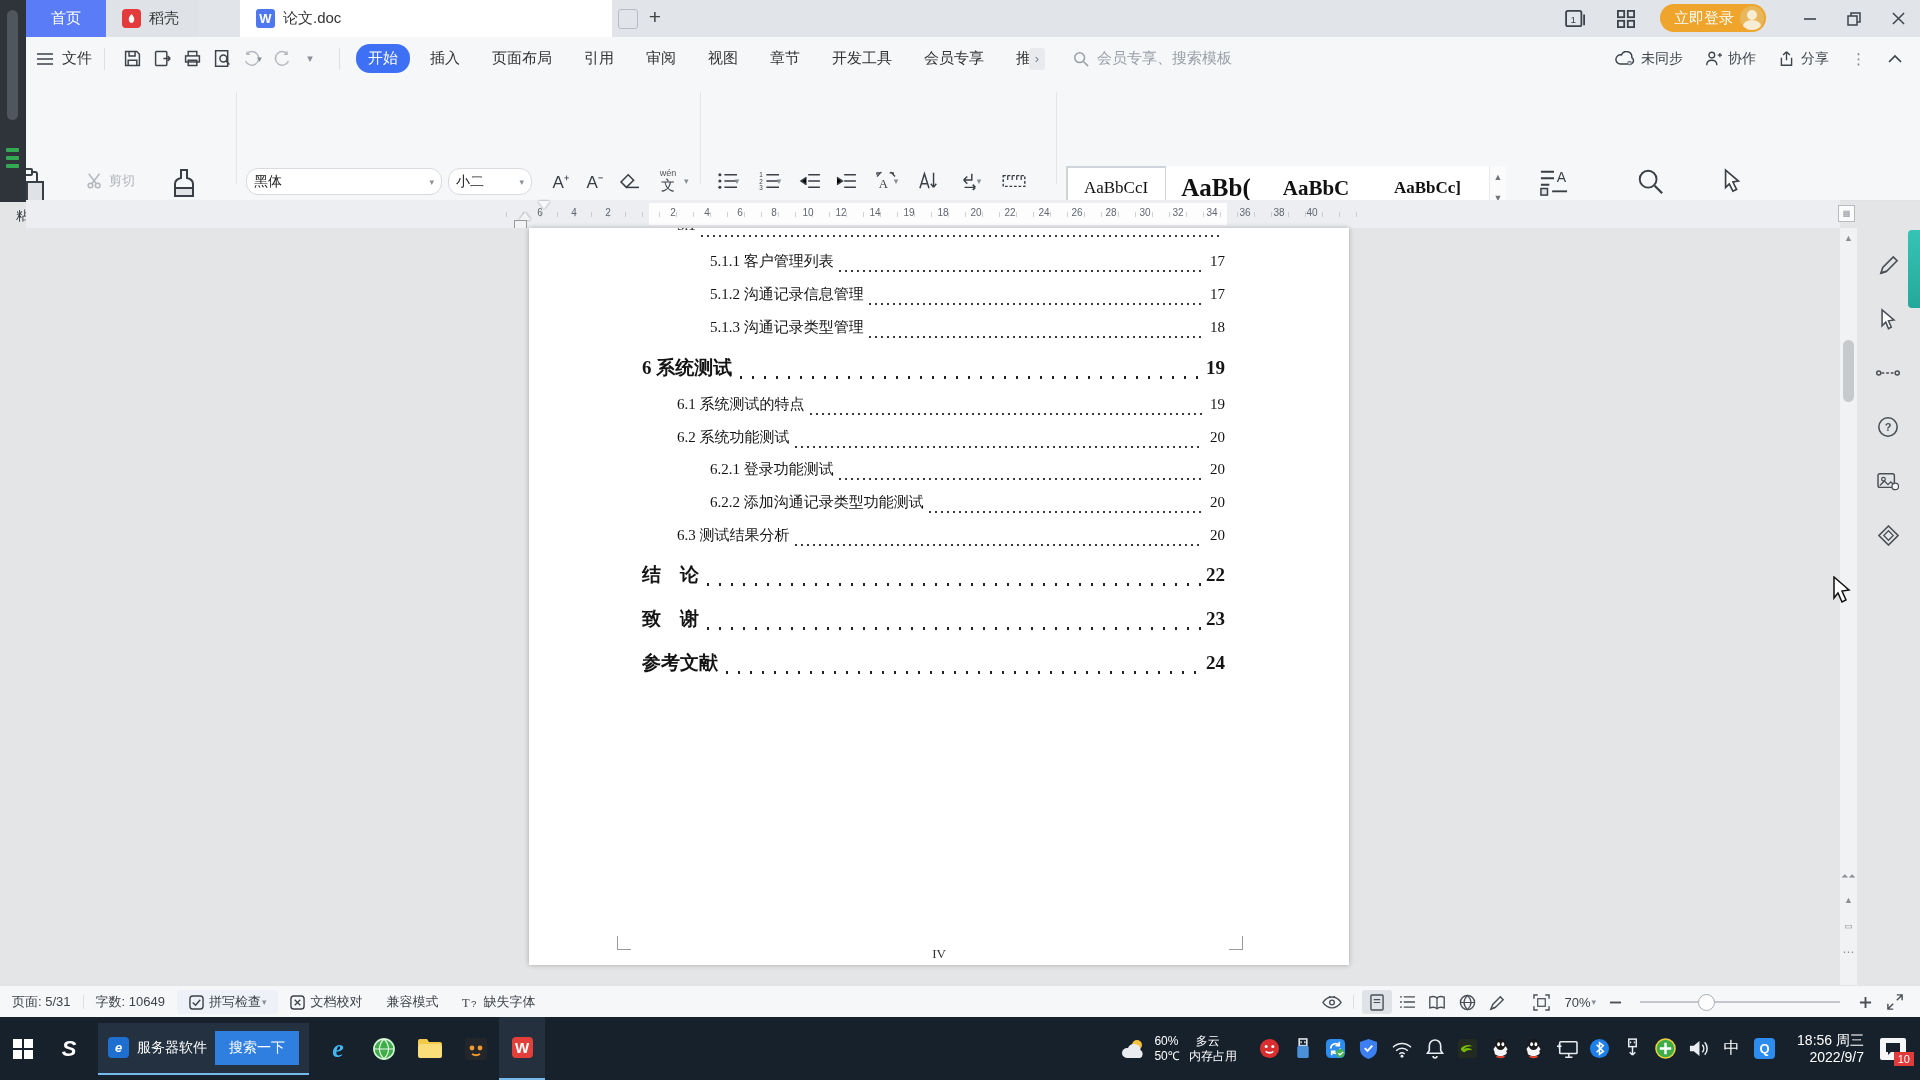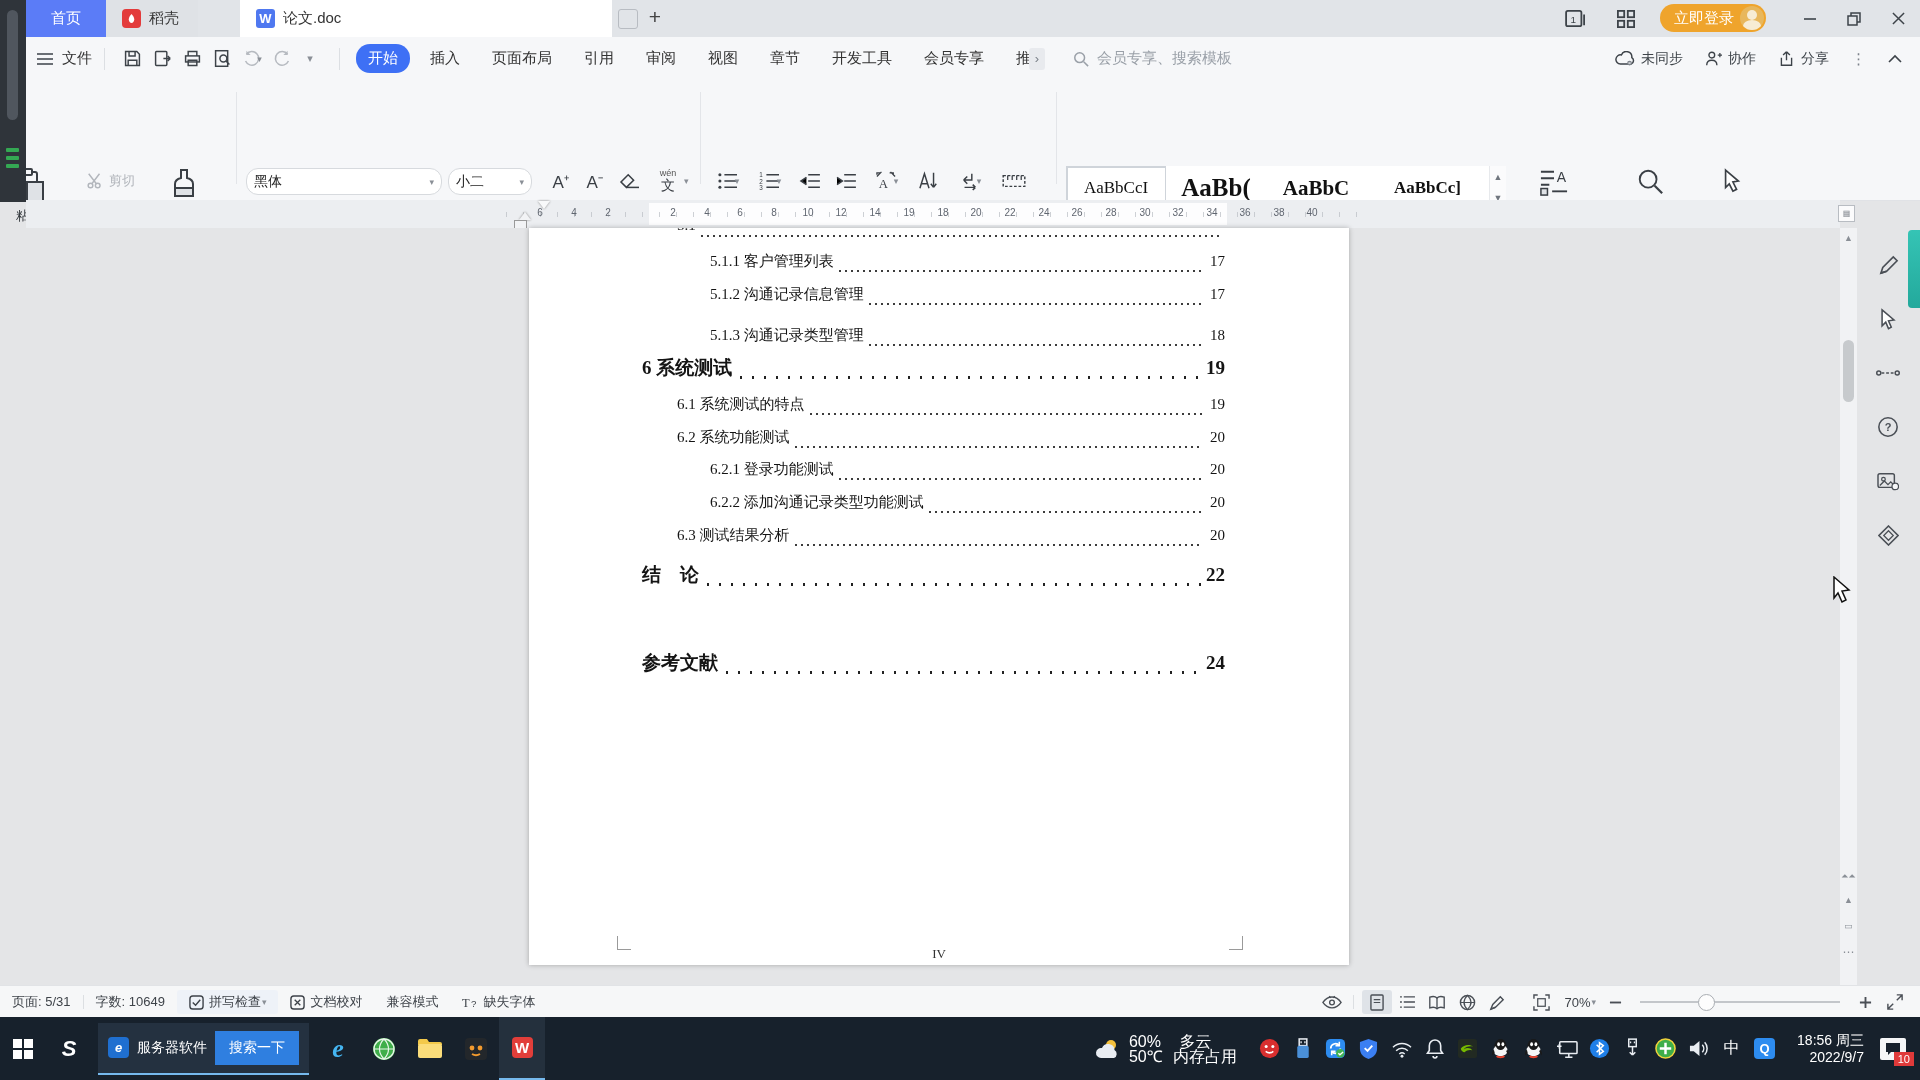--- a/index.html
+++ b/index.html
@@ -97,21 +97,21 @@
   .zthumb{position:absolute;left:58px;top:-7px;width:15px;height:15px;border-radius:50%;background:#fdfdfd;border:1px solid #a9adb2;}
   
   .taskbar{position:absolute;left:0;top:1017px;width:1920px;height:63px;background:#17212c;display:flex;align-items:center;color:#fff;}
   .tkbtn{height:63px;display:flex;align-items:center;justify-content:center;}
   .appwin{display:flex;align-items:center;gap:8px;background:#243140;height:52px;margin:0 6px;padding:0 10px;border-bottom:2px solid #76b9ed;box-sizing:border-box;}
   .bluebtn{background:#2f7fe0;color:#fff;font-size:14px;height:34px;display:flex;align-items:center;padding:0 14px;}
   .ticon{width:46px;}
   .trayic{width:33px;display:flex;align-items:center;justify-content:center;}
   .sq{width:21px;height:21px;border-radius:4px;display:flex;align-items:center;justify-content:center;font-size:13px;font-weight:bold;}
   .clock{text-align:right;font-size:14px;line-height:17px;margin:0 10px 0 16px;}
-  .info2{font-size:16px;line-height:15px;margin-left:4px;white-space:nowrap;}
+  .info2{font-size:12px;line-height:15px;margin-left:4px;white-space:nowrap;}
   .badgebox{position:relative;width:26px;height:22px;background:#f5f6f7;border-radius:2px;margin:0 14px 0 6px;}
   .badge{position:absolute;right:-8px;bottom:-6px;background:#e03a3a;color:#fff;font-size:11px;padding:1px 4px;}
   svg{display:block;}
   .cursor{position:absolute;left:1832px;top:576px;z-index:99;}
 </style>
 </head>
 <body>
 
 <div class="stage">
 
@@ -558,21 +558,21 @@
       <div class="trow l2" style="top:24px">
           <span class="tt">5.1.1 客户管理列表</span>
           <span class="lead"></span>
           <span class="tp">17</span>
         </div>
       <div class="trow l2" style="top:57px">
           <span class="tt">5.1.2 沟通记录信息管理</span>
           <span class="lead"></span>
           <span class="tp">17</span>
         </div>
-      <div class="trow l2" style="top:98px">
+      <div class="trow l2" style="top:90px">
           <span class="tt">5.1.3 沟通记录类型管理</span>
           <span class="lead"></span>
           <span class="tp">18</span>
         </div>
       <div class="trow b l0" style="top:127px">
           <span class="tt">6 系统测试</span>
           <span class="lead"></span>
           <span class="tp">19</span>
         </div>
       <div class="trow l1" style="top:167px">
@@ -597,20 +597,25 @@
         </div>
       <div class="trow l1" style="top:298px">
           <span class="tt">6.3 测试结果分析</span>
           <span class="lead"></span>
           <span class="tp">20</span>
         </div>
       <div class="trow b l0" style="top:334px">
           <span class="tt">结　论</span>
           <span class="lead"></span>
           <span class="tp">22</span>
+        </div>
+      <div class="trow b l0" style="top:378px">
+          <span class="tt">致　谢</span>
+          <span class="lead"></span>
+          <span class="tp">23</span>
         </div>
       <div class="trow b l0" style="top:422px">
           <span class="tt">参考文献</span>
           <span class="lead"></span>
           <span class="tp">24</span>
         </div>
       <div class="pfooter">IV</div>
       <div class="cmark" style="left:88px;top:708px;border-left:1px solid #9a9a9a;border-bottom:1px solid #9a9a9a"></div>
       <div class="cmark" style="left:700px;top:708px;border-right:1px solid #9a9a9a;border-bottom:1px solid #9a9a9a"></div>
     </div>

